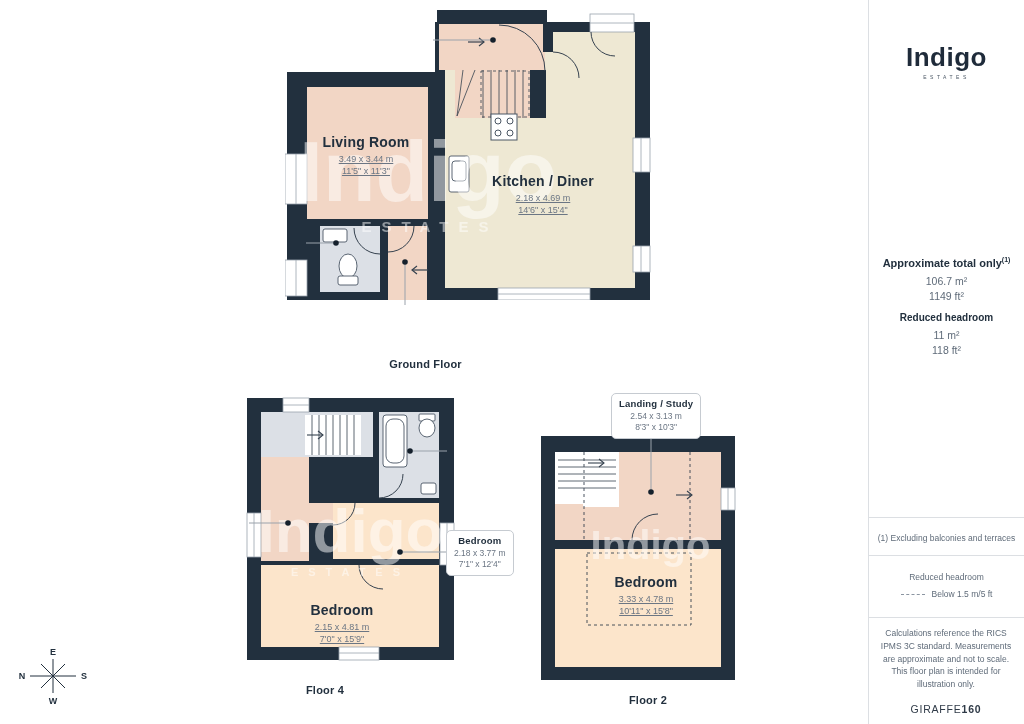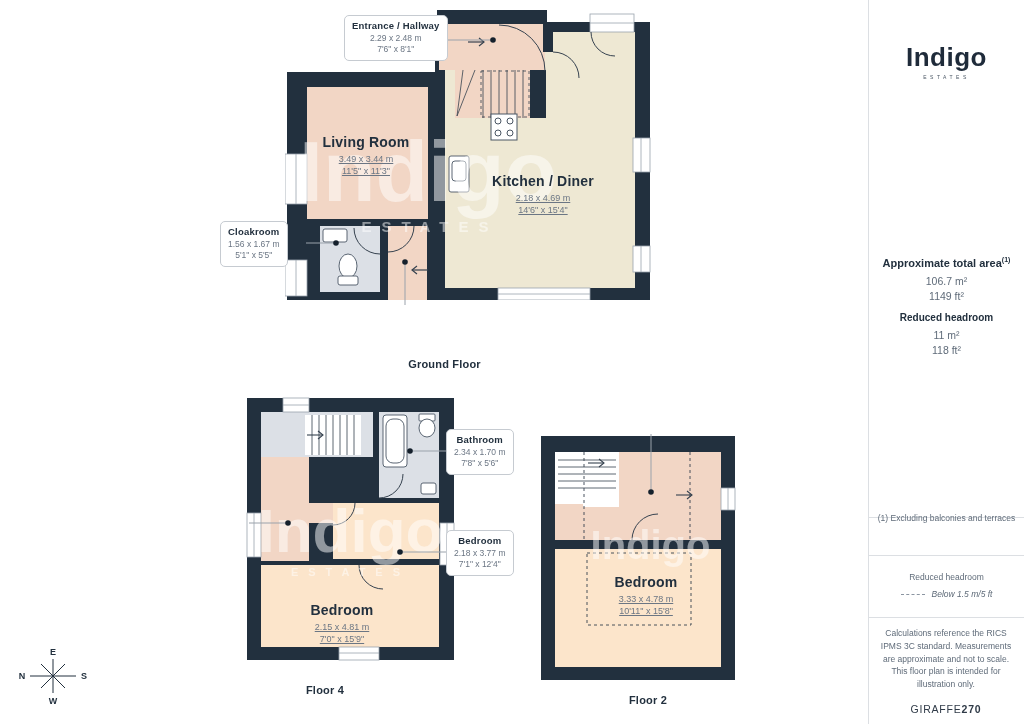--- a/index.html
+++ b/index.html
@@ -236,40 +236,30 @@
       <circle cx="493" cy="40" r="2.8"></circle>
         <circle cx="336" cy="243" r="2.8"></circle>
       <circle cx="405" cy="262" r="2.8"></circle>
         <circle cx="410" cy="451" r="2.8"></circle>
       <circle cx="288" cy="523" r="2.8"></circle>
         <circle cx="400" cy="552" r="2.8"></circle>
       <circle cx="651" cy="492" r="2.8"></circle>
     </g>
   </svg>
 
-  <div class="label-box" style="left:344px; top:15px;">
-    <div class="rm-name">Entrance / Hallway</div>
-    <div class="rm-dim">2.29 x 2.48 m</div>
-    <div class="rm-dim">7'6" x 8'1"</div>
-  </div>
-  <div class="label-box" style="left:220px; top:221px;">
-    <div class="rm-name">Cloakroom</div>
-    <div class="rm-dim">1.56 x 1.67 m</div>
-    <div class="rm-dim">5'1" x 5'5"</div>
-  </div>
-  <div class="label-box" style="left:446px; top:429px;">
-    <div class="rm-name">Bathroom</div>
-    <div class="rm-dim">2.34 x 1.70 m</div>
-    <div class="rm-dim">7'8" x 5'6"</div>
-  </div>
   <div class="label-box" style="left:446px; top:530px;">
     <div class="rm-name">Bedroom</div>
     <div class="rm-dim">2.18 x 3.77 m</div>
     <div class="rm-dim">7'1" x 12'4"</div>
   </div>
+  <div class="label-box" style="left:611px; top:393px;">
+    <div class="rm-name">Landing / Study</div>
+    <div class="rm-dim">2.54 x 3.13 m</div>
+    <div class="rm-dim">8'3" x 10'3"</div>
+  </div>
 
   <div class="room-label" style="left:296px; top:133px; width:140px;">
     <div class="rm-name">Living Room</div>
     <div class="rm-dim">3.49 x 3.44 m</div>
     <div class="rm-dim">11'5" x 11'3"</div>
   </div>
   <div class="room-label" style="left:473px; top:172px; width:140px;">
     <div class="rm-name">Kitchen / Diner</div>
     <div class="rm-dim">2.18 x 4.69 m</div>
     <div class="rm-dim">14'6" x 15'4"</div>
@@ -278,21 +268,21 @@
     <div class="rm-name">Bedroom</div>
     <div class="rm-dim">2.15 x 4.81 m</div>
     <div class="rm-dim">7'0" x 15'9"</div>
   </div>
   <div class="room-label" style="left:576px; top:573px; width:140px;">
     <div class="rm-name">Bedroom</div>
     <div class="rm-dim">3.33 x 4.78 m</div>
     <div class="rm-dim">10'11" x 15'8"</div>
   </div>
 
-  <div class="floor-title" style="left:382px; top:358px; width:125px;">Ground Floor</div>
+  <div class="floor-title" style="left:363px; top:358px; width:125px;">Ground Floor</div>
   <div class="floor-title" style="left:285px; top:684px; width:80px;">Floor 4</div>
   <div class="floor-title" style="left:608px; top:694px; width:80px;">Floor 2</div>
 
   <svg class="compass" style="left:16px; top:645px;" width="74" height="62" viewBox="0 0 74 62">
     <g stroke="#22303e" stroke-width="1">
       <line x1="14" y1="31" x2="60" y2="31"></line>
       <line x1="37" y1="14" x2="37" y2="48"></line>
       <line x1="25" y1="19" x2="49" y2="43"></line>
       <line x1="25" y1="43" x2="49" y2="19"></line>
     </g>
@@ -305,41 +295,41 @@
   </svg>
 
   <div class="v-divider" style="left:868px; top:0; height:724px;"></div>
 
   <div class="sidebar-block" style="top:42px;">
     <div class="logo-main">Indigo</div>
     <div class="logo-sub">ESTATES</div>
   </div>
 
   <div class="sidebar-block" style="top:256px;">
-    <div class="sb-head"><span>Approximate total area</span><sup>(1)</sup></div>
+    <div class="sb-head"><span>Approximate total only</span><sup>(1)</sup></div>
     <div class="sb-val" style="margin-top:5px;">106.7 m²</div>
     <div class="sb-val">1149 ft²</div>
   </div>
 
   <div class="sidebar-block" style="top:312px;">
     <div class="sb-head2">Reduced headroom</div>
     <div class="sb-val" style="margin-top:5px;">11 m²</div>
     <div class="sb-val">118 ft²</div>
   </div>
 
   <div class="h-divider" style="left:868px; top:517px; width:156px;"></div>
-  <div class="sidebar-block" style="top:512px;">
+  <div class="sidebar-block" style="top:532px;">
     <div class="sb-small">(1) Excluding balconies and terraces</div>
   </div>
 
   <div class="h-divider" style="left:868px; top:555px; width:156px;"></div>
   <div class="sidebar-block" style="top:571px;">
     <div class="sb-small">Reduced headroom</div>
-    <div class="sb-small" style="margin-top:4px;font-style:italic;"><span class="legend-dash"></span><span>Below 1.5 m/5 ft</span></div>
+    <div class="sb-small" style="margin-top:4px;"><span class="legend-dash"></span><span>Below 1.5 m/5 ft</span></div>
   </div>
 
   <div class="h-divider" style="left:868px; top:617px; width:156px;"></div>
   <div class="sidebar-block" style="top:627px; left:874px; width:144px;">
     <div class="sb-small">Calculations reference the RICS IPMS 3C standard. Measurements are approximate and not to scale. This floor plan is intended for illustration only.</div>
-    <div class="giraffe" style="margin-top:12px;"><span>GIRAFFE</span><span class="g-bold">270</span></div>
+    <div class="giraffe" style="margin-top:12px;"><span>GIRAFFE</span><span class="g-bold">160</span></div>
   </div>
 
 </div>
 
 </body></html>

